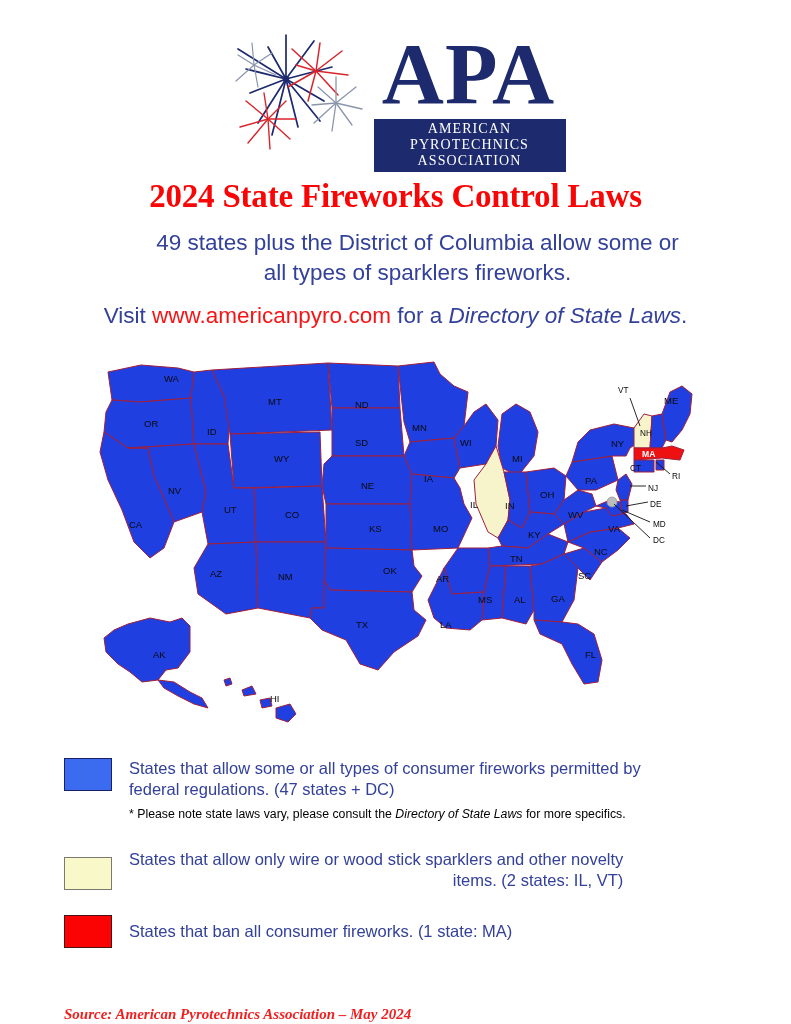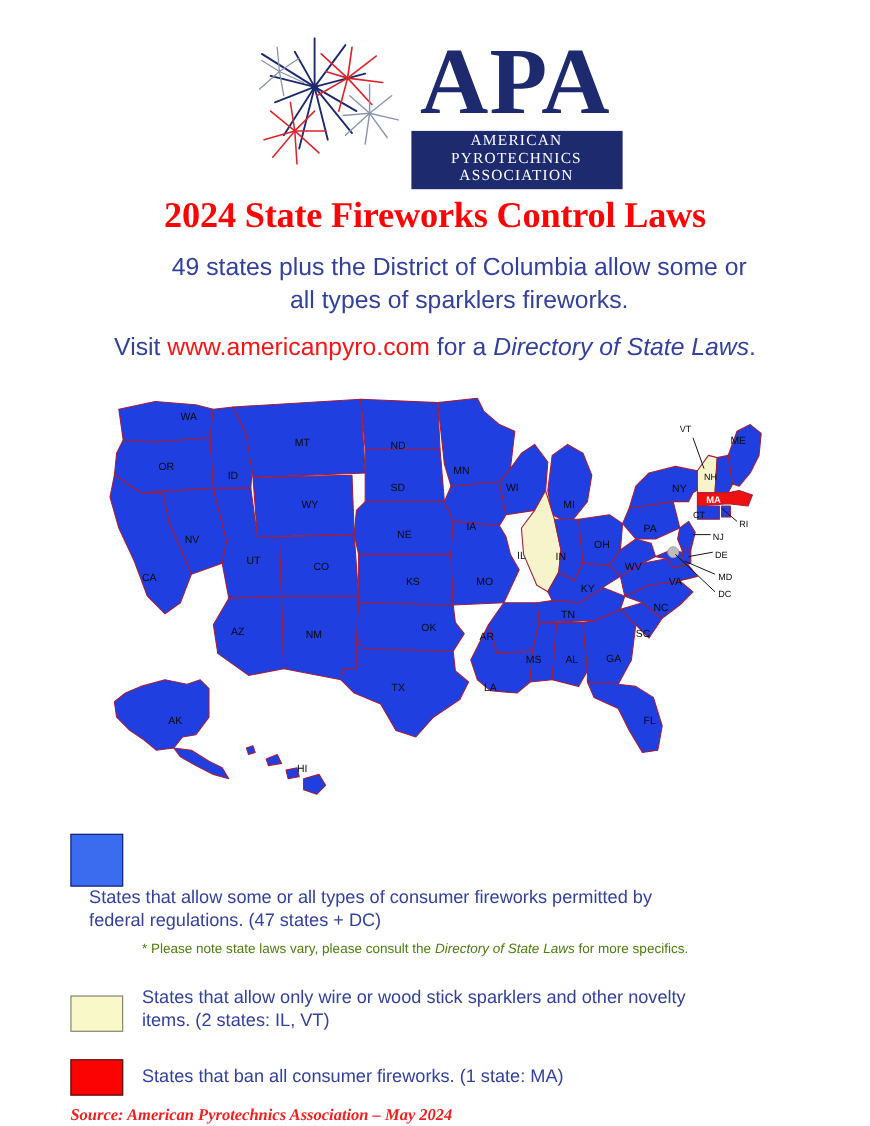--- a/index.html
+++ b/index.html
@@ -109,29 +109,29 @@
   }
   .sw-blue { background: #3b6bef; border: 1.5px solid #1a1f66; }
   .sw-cream { background: #f9f8c8; border: 1.5px solid #7a7a72; }
   .sw-red { background: #fc0303; border: 1.5px solid #4a1414; }
   .legend-text {
     margin-left: 17px;
     color: #33419b;
     font-size: 16.5px;
     line-height: 21px;
   }
-  .legend-row-1 { margin-top: 0; flex-direction: column; }
+  .legend-row-1 { margin-top: 0; }
   .legend-note {
     margin-left: 65px;
     margin-top: 7px;
-    color: #4d7c0f;
+    color: #000000;
     font-size: 12.3px;
   }
   .legend-note .ital { font-style: italic; }
-  .legend-row-2 { margin-top: 28px; }
+  .legend-row-2 { margin-top: 28px; text-align: right; }
   .legend-row-2 .swatch { margin-top: 8px; }
   .legend-row-3 { margin-top: 24px; }
   .legend-row-3 .legend-text { margin-top: 6px; }
 
   
   .source {
     position: absolute;
     left: 64px; top: 1006px;
     color: #f02020;
     font-family: "Liberation Serif", serif;

